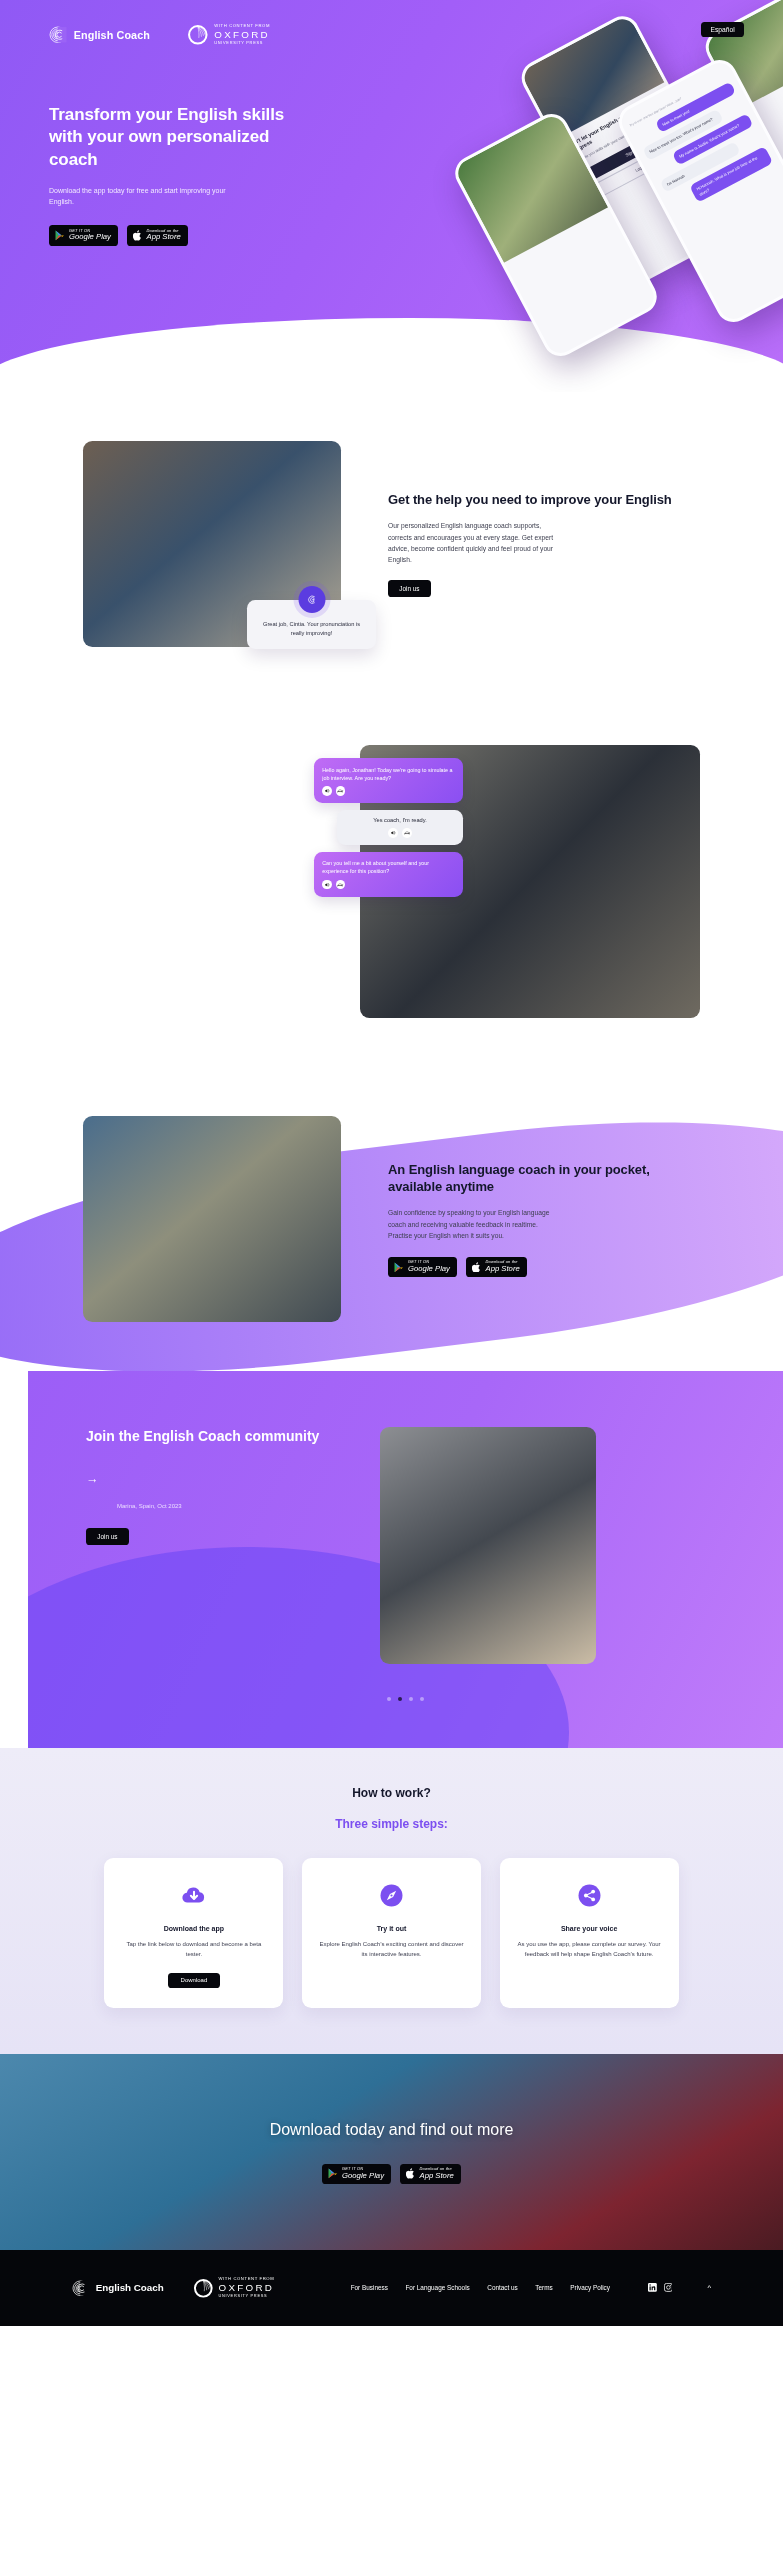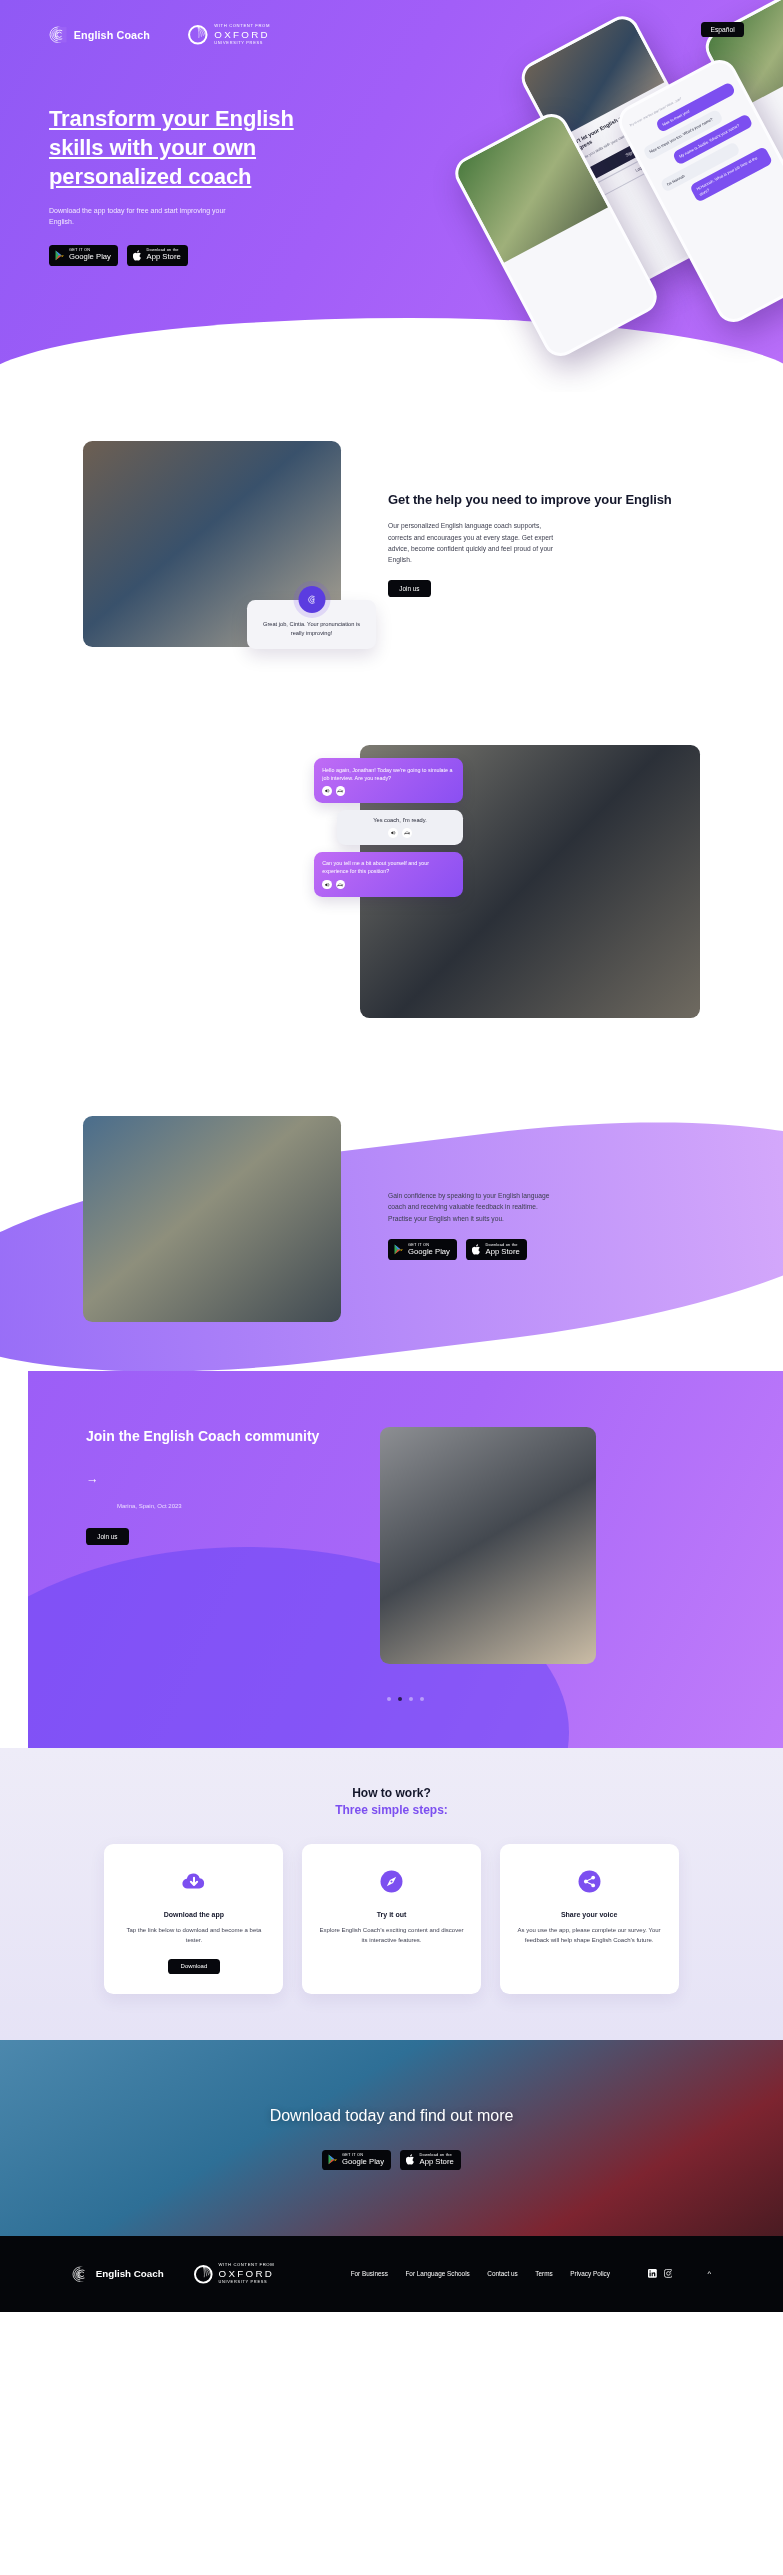--- a/index.html
+++ b/index.html
@@ -29,33 +29,32 @@
   .brand { display:flex; align-items:center; gap:7.2px; }
   .brand-name { color:#fff; font-size:10.8px; font-weight:700; letter-spacing:0.1px; }
   .oxford { display:flex; align-items:center; gap:5.7px; }
   .ox-txt { color:#fff; line-height:1.18; }
   .ox-small { font-size:4.2px; letter-spacing:0.6px; }
   .ox-big { font-size:9.8px; letter-spacing:2.3px; font-weight:400; }
   .ox-sub { font-size:3.9px; letter-spacing:0.7px; }
 
   .hero-copy { margin-top:58px; max-width:247px; }
   .hero-title {
-    color:#fff; font-size:22px; line-height:1.33; font-weight:700;
+    color:#fff; font-size:17px; line-height:1.33; font-weight:700;
     letter-spacing:-0.1px;
-    text-decoration:underline;
   }
   .hero-sub { color:#f2e9ff; font-size:7px; line-height:1.62; margin-top:13.4px; max-width:186px; }
 
   .badges { display:flex; gap:8.8px; margin-top:17.5px; }
   .badge {
     display:flex; align-items:center; gap:4.6px;
     background:#05060a; border-radius:3.6px; padding:3.6px 7.2px 3.6px 5.7px;
     min-width:61px;
   }
-  .badge-txt { color:#fff; line-height:1.12; }
+  .badge-txt { color:#fff; line-height:1.12;font-style:italic; }
   .badge-txt .t1 { font-size:3.9px; letter-spacing:0.2px; display:block; }
   .badge-txt .t2 { font-size:7.7px; font-weight:500; display:block; margin-top:0.5px; }
 
   .lang-btn {
     position:absolute; top:21.6px; right:39px; z-index:40;
     background:#07080d; color:#fff; border:none;
     font-family:inherit; font-size:6.7px;
     padding:4.1px 9.3px; border-radius:3.6px; cursor:pointer;
   }
 
@@ -165,21 +164,21 @@
     width:216px; height:237px; border-radius:9.3px; flex:none;
     background:linear-gradient(150deg,#8d8f93 0%,#43484f 48%,#cbbda6 100%);
   }
   .dots { display:flex; gap:6.7px; justify-content:center; margin-top:33px; position:relative; z-index:3; }
   .dots i { width:4.1px; height:4.1px; border-radius:50%; background:rgba(255,255,255,.42); display:block; }
   .dots i.on { background:#2b1d52; }
 
   
   .join { background:linear-gradient(180deg,#eeecf8,#e6e3f6); padding:38px 0 46px; text-align:center; }
   .join-h1 { font-size:12px; font-weight:700; }
-  .join-h2 { font-size:12px; font-weight:700; color:#7c4ff0; margin-top:3px; }
+  .join-h2 { font-size:12px; font-weight:700; color:#7c4ff0; margin-top:17px; }
   .cards { display:flex; gap:18.6px; justify-content:center; margin-top:27px; }
   .card {
     width:179px; background:#fff; border-radius:9.3px;
     padding:23px 17.5px 20.6px; box-shadow:0 5.2px 15.5px rgba(60,40,120,.08);
     display:flex; flex-direction:column; align-items:center;
   }
   .card-ic { width:28px; height:28px; display:flex; align-items:center; justify-content:center; }
   .card-t { font-size:7px; font-weight:700; margin-top:15.5px; }
   .card-p { font-size:6px; line-height:1.62; color:#3d3f50; margin-top:8.2px; }
   .card-btn {
@@ -407,20 +406,21 @@
   <section class="sec sec3">
     <div class="wave-bg">
         <div class="w1"></div>
       </div>
     <div class="wrap">
       <div class="feature">
         <div class="f-media">
           <div class="photo p3"></div>
         </div>
         <div class="f-copy">
+          <h2 class="f-title">An English language coach in your pocket, available anytime</h2>
           <p class="f-text">Gain confidence by speaking to your English language coach and receiving valuable feedback in realtime. Practise your English when it suits you.</p>
           <div class="badges" style="margin-top:15.5px">
             <a class="badge">
               <svg width="9.8" height="10.8" viewBox="0 0 19 21">
                 <path d="M1 1 L13 10.5 L1 20 Z" fill="#34a853"></path>
                 <path d="M1 1 L13 10.5 L7.4 10.5 Z" fill="#4285f4"></path>
                 <path d="M1 20 L13 10.5 L7.4 10.5 Z" fill="#ea4335"></path>
                 <path d="M13 10.5 L18 10.5 L13 14 Z" fill="#fbbc04"></path>
               </svg>
               <span class="badge-txt">

